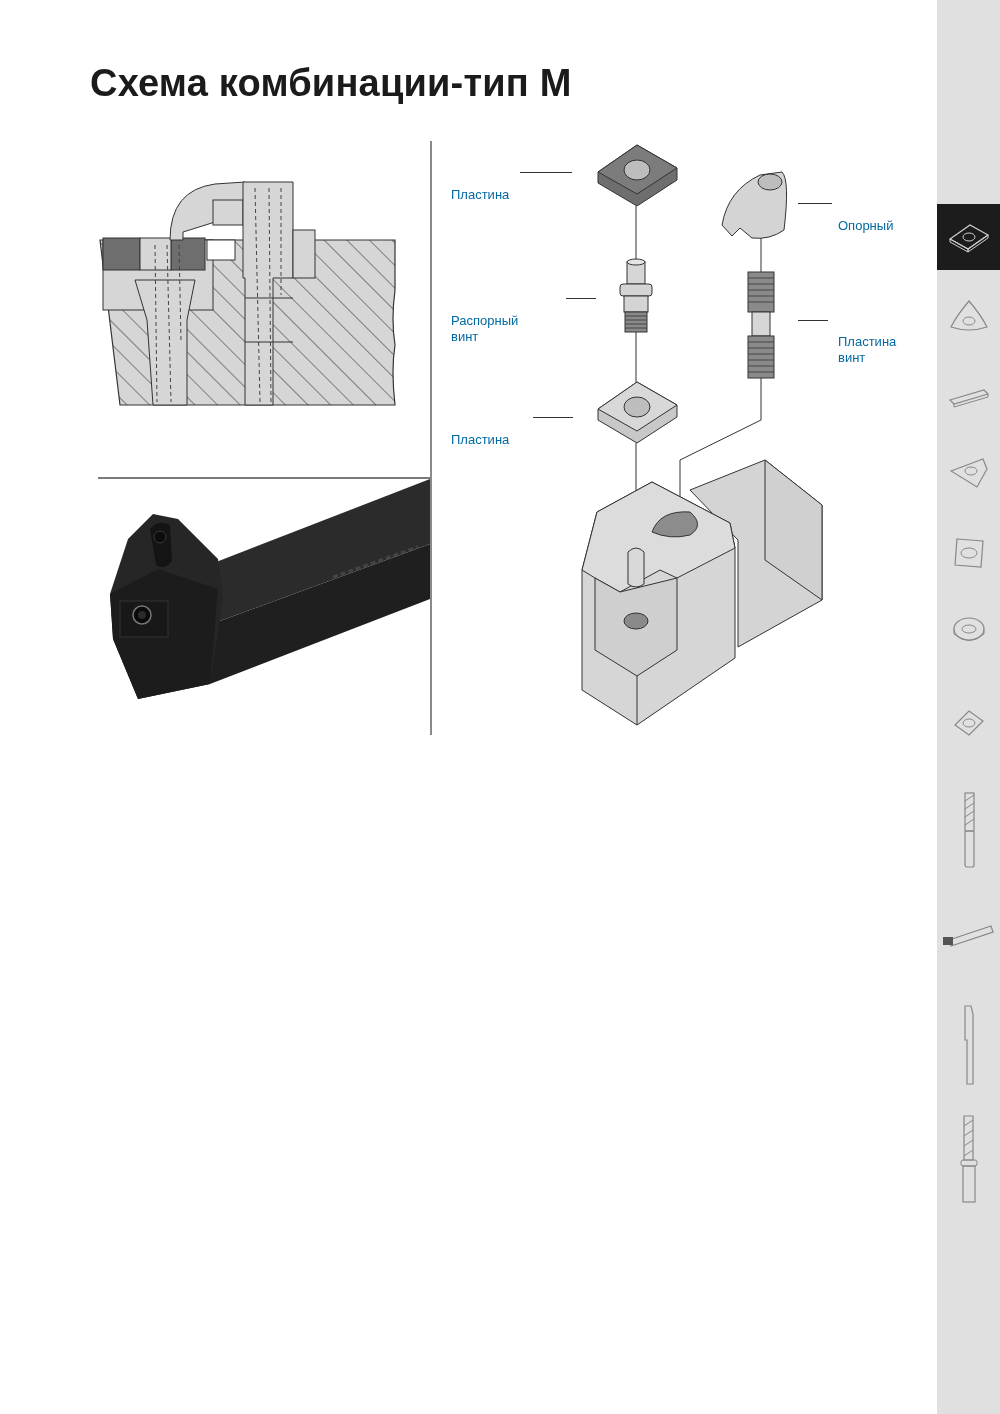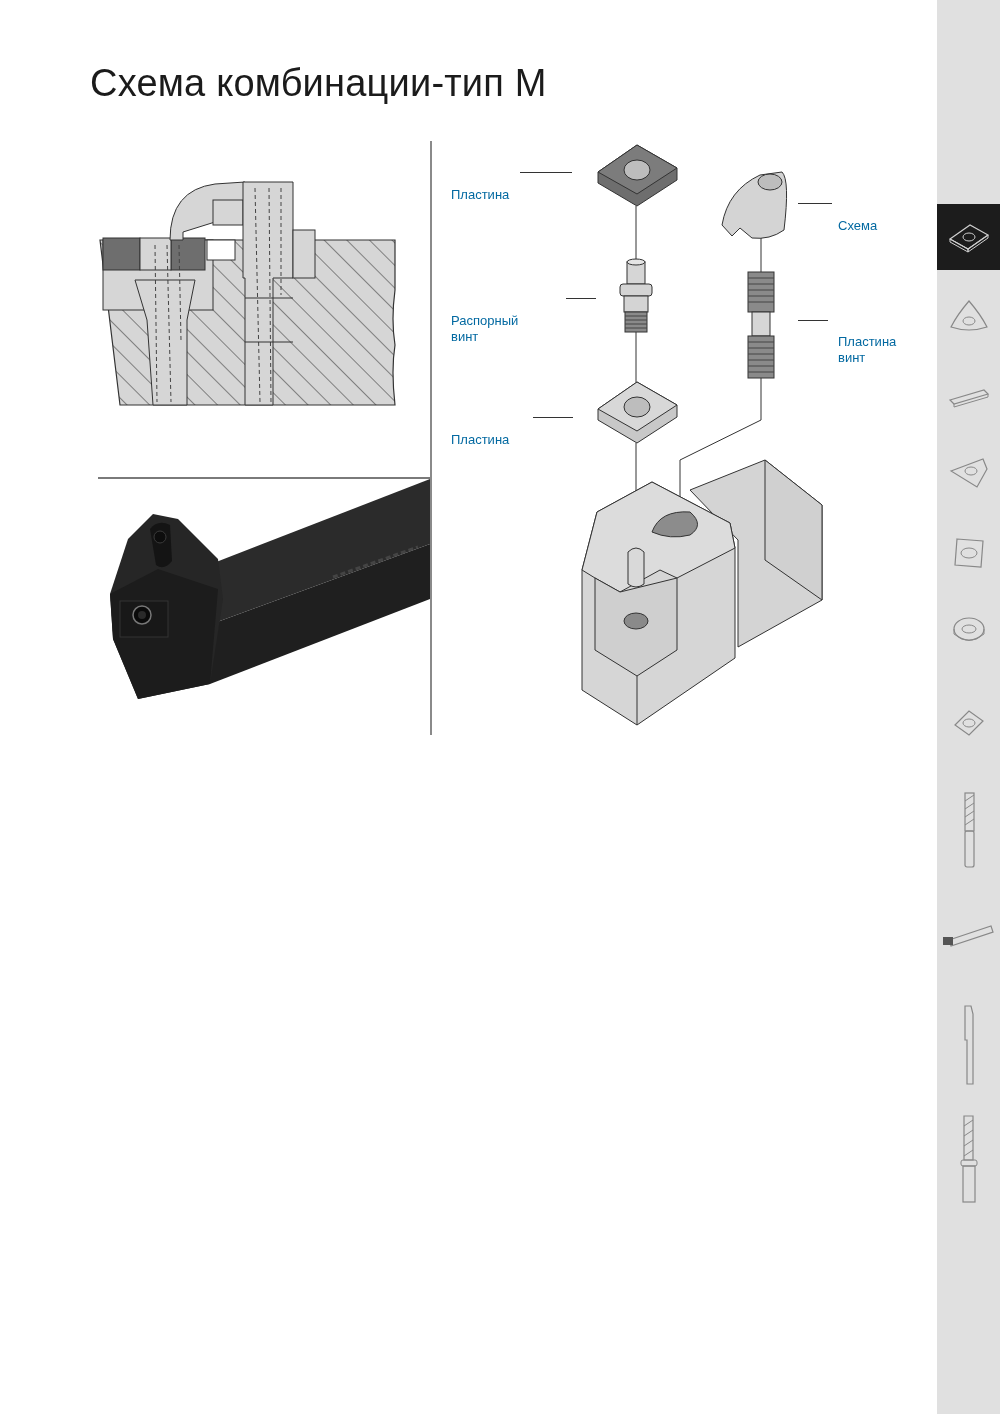--- a/index.html
+++ b/index.html
@@ -4,21 +4,21 @@
 <style>
   html, body { margin: 0; padding: 0; }
   body {
     width: 1000px; height: 1414px; position: relative; overflow: hidden;
     background: #ffffff;
     font-family: "Liberation Sans", "DejaVu Sans", sans-serif;
     color: #1a1a1a;
   }
   .page-title {
     position: absolute; left: 90px; top: 60px;
-    font-size: 38px; font-weight: normal; letter-spacing: 0.2px;
+    font-size: 38px; font-weight: bold; letter-spacing: 0.2px;
     color: #1b1b1b; margin: 0; line-height: 46px;
   }
   .vdivider { position: absolute; left: 430px; top: 141px; width: 2px; height: 594px; background: #8a8a8a; }
   .hdivider { position: absolute; left: 98px; top: 477px; width: 333px; height: 2px; background: #7a7a7a; }
 
   .section-drawing { position: absolute; left: 95px; top: 170px; width: 310px; height: 240px; }
   .product-photo { position: absolute; left: 98px; top: 479px; width: 332px; height: 230px; overflow: hidden; }
   .exploded { position: absolute; left: 440px; top: 135px; width: 490px; height: 600px; }
 
   .label {
@@ -160,21 +160,21 @@
     <path d="M628 552 L628 584 Q636 590 644 584 L644 552 Q636 544 628 552 Z" fill="#d9d9d9" stroke="#333"></path>
     <ellipse cx="636" cy="621" rx="12" ry="8" fill="#8a8a8a" stroke="#333"></ellipse>
 
     <path d="M652 532 Q660 510 690 512 Q705 525 690 535 Q670 540 652 532 Z" fill="#8c8c8c" stroke="#333"></path>
     <line x1="637" y1="676" x2="637" y2="725" stroke="#333"></line>
   </svg>
 
   <span class="label" style="left:11px; top:30px;">Пластина</span>
   <div class="leader" style="left:80px; top:37px; width:52px;"></div>
 
-  <span class="label" style="left:398px; top:61px;">Схема</span>
+  <span class="label" style="left:398px; top:61px;">Опорный</span>
   <div class="leader" style="left:358px; top:68px; width:34px;"></div>
 
   <span class="label" style="left:11px; top:156px;">Распорный</span>
   <span class="label" style="left:11px; top:172px;">винт</span>
   <div class="leader" style="left:126px; top:163px; width:30px;"></div>
 
   <span class="label" style="left:398px; top:177px;">Пластина</span>
   <span class="label" style="left:398px; top:193px;">винт</span>
   <div class="leader" style="left:358px; top:185px; width:30px;"></div>
 

